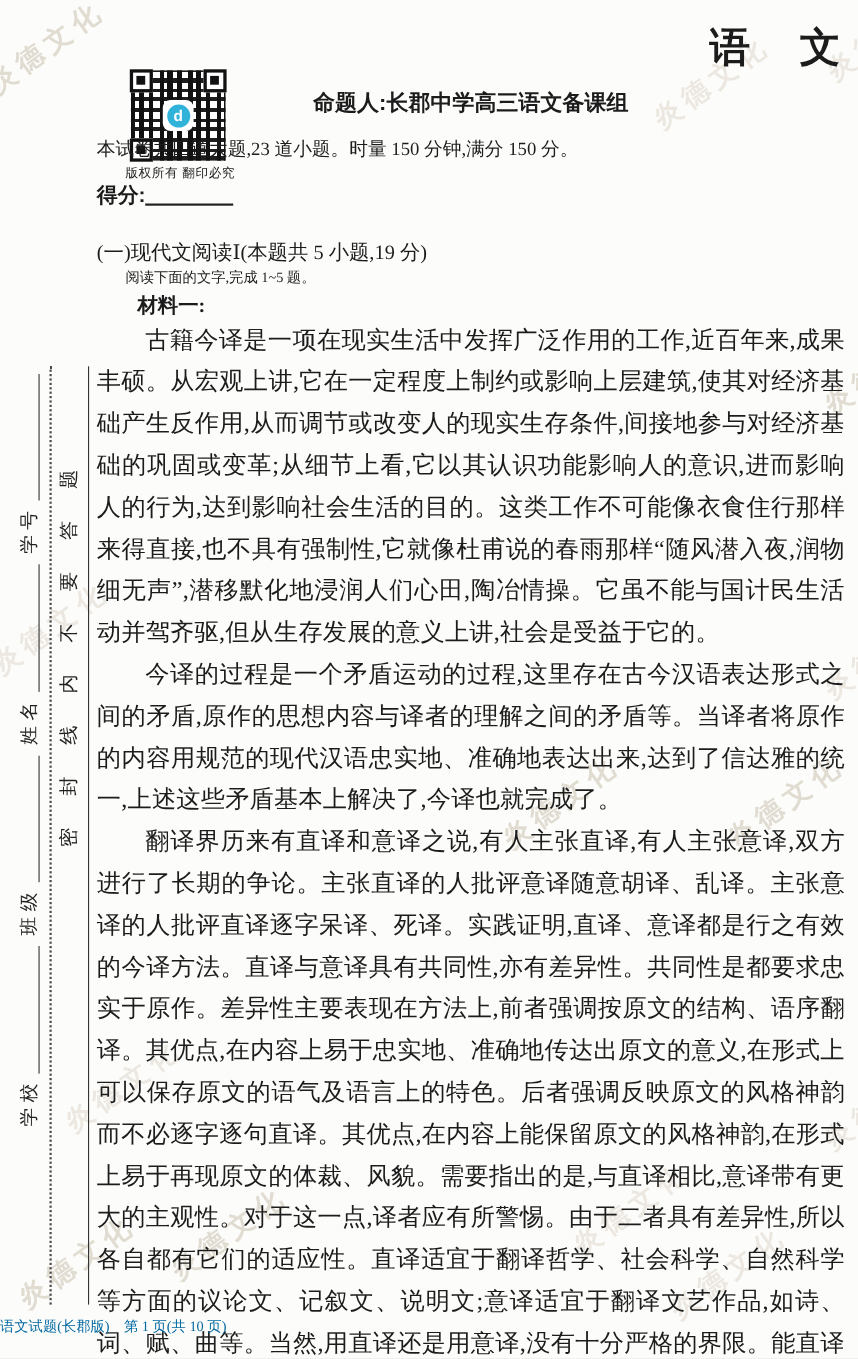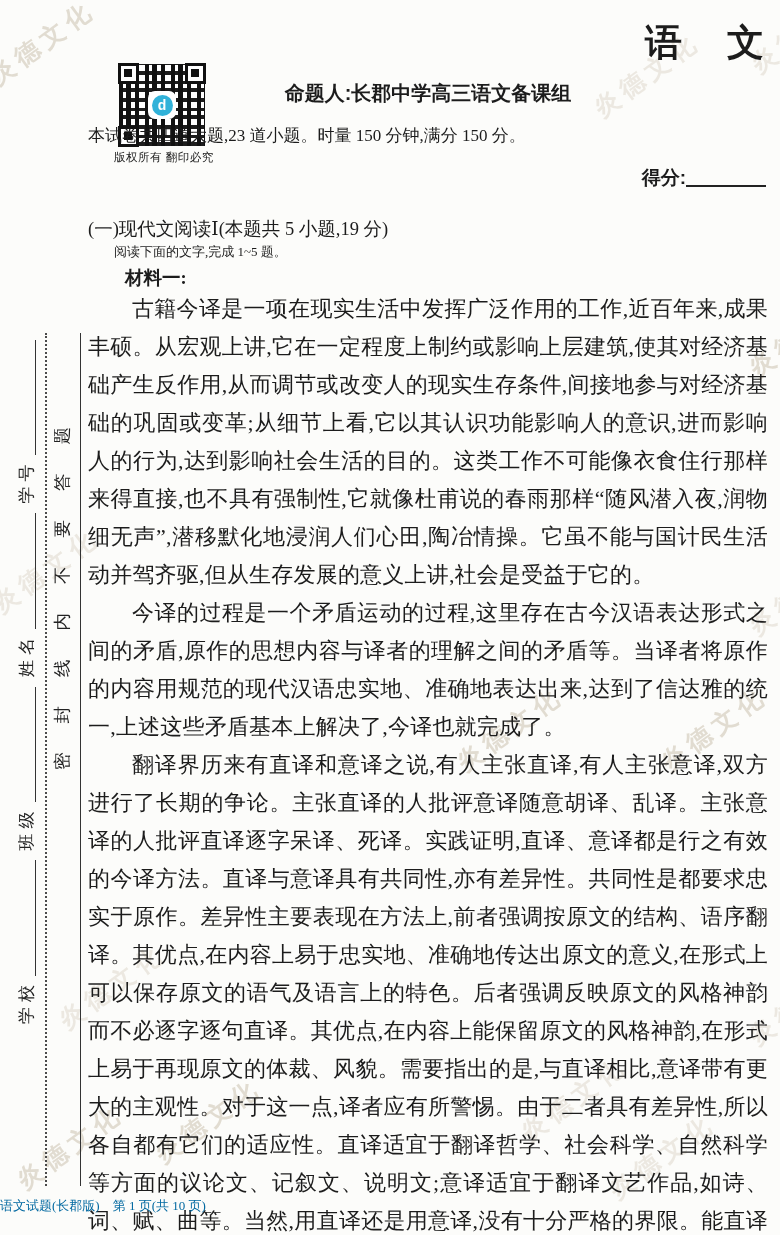--- a/index.html
+++ b/index.html
@@ -88,21 +88,21 @@
     font-family:"Liberation Sans","DejaVu Sans",sans-serif;
     font-size:37px; font-weight:bold; letter-spacing:4px;
   }
   .setter {
     margin-top:12px; text-align:center;
     font-family:"Liberation Sans","DejaVu Sans",sans-serif;
     font-size:20px; font-weight:bold;
   }
   .instructions { margin-top:17px; text-align:left; font-size:17px; }
   .score-row {
-    margin-top:18px; text-align:right; padding-right:2px;
+    margin-top:18px; padding-right:2px;
     font-family:"Liberation Sans","DejaVu Sans",sans-serif;
     font-size:19px; font-weight:bold;
   }
   .score-blank { display:inline-block; width:80px; height:19px; border-bottom:2px solid #222; vertical-align:-3px; }
   .sec-title { margin-top:11px; font-size:19px; font-weight:bold; }
   .sec-sub   { margin-top:25px;  font-size:18.5px; }
   .prompt    { margin-top:2px;  font-size:13px; text-indent:2em; }
   .material  { margin-top:4px;  font-size:18.5px; font-weight:bold; text-indent:2em; }
   .para {
     margin:0; font-size:22px; line-height:38px;

